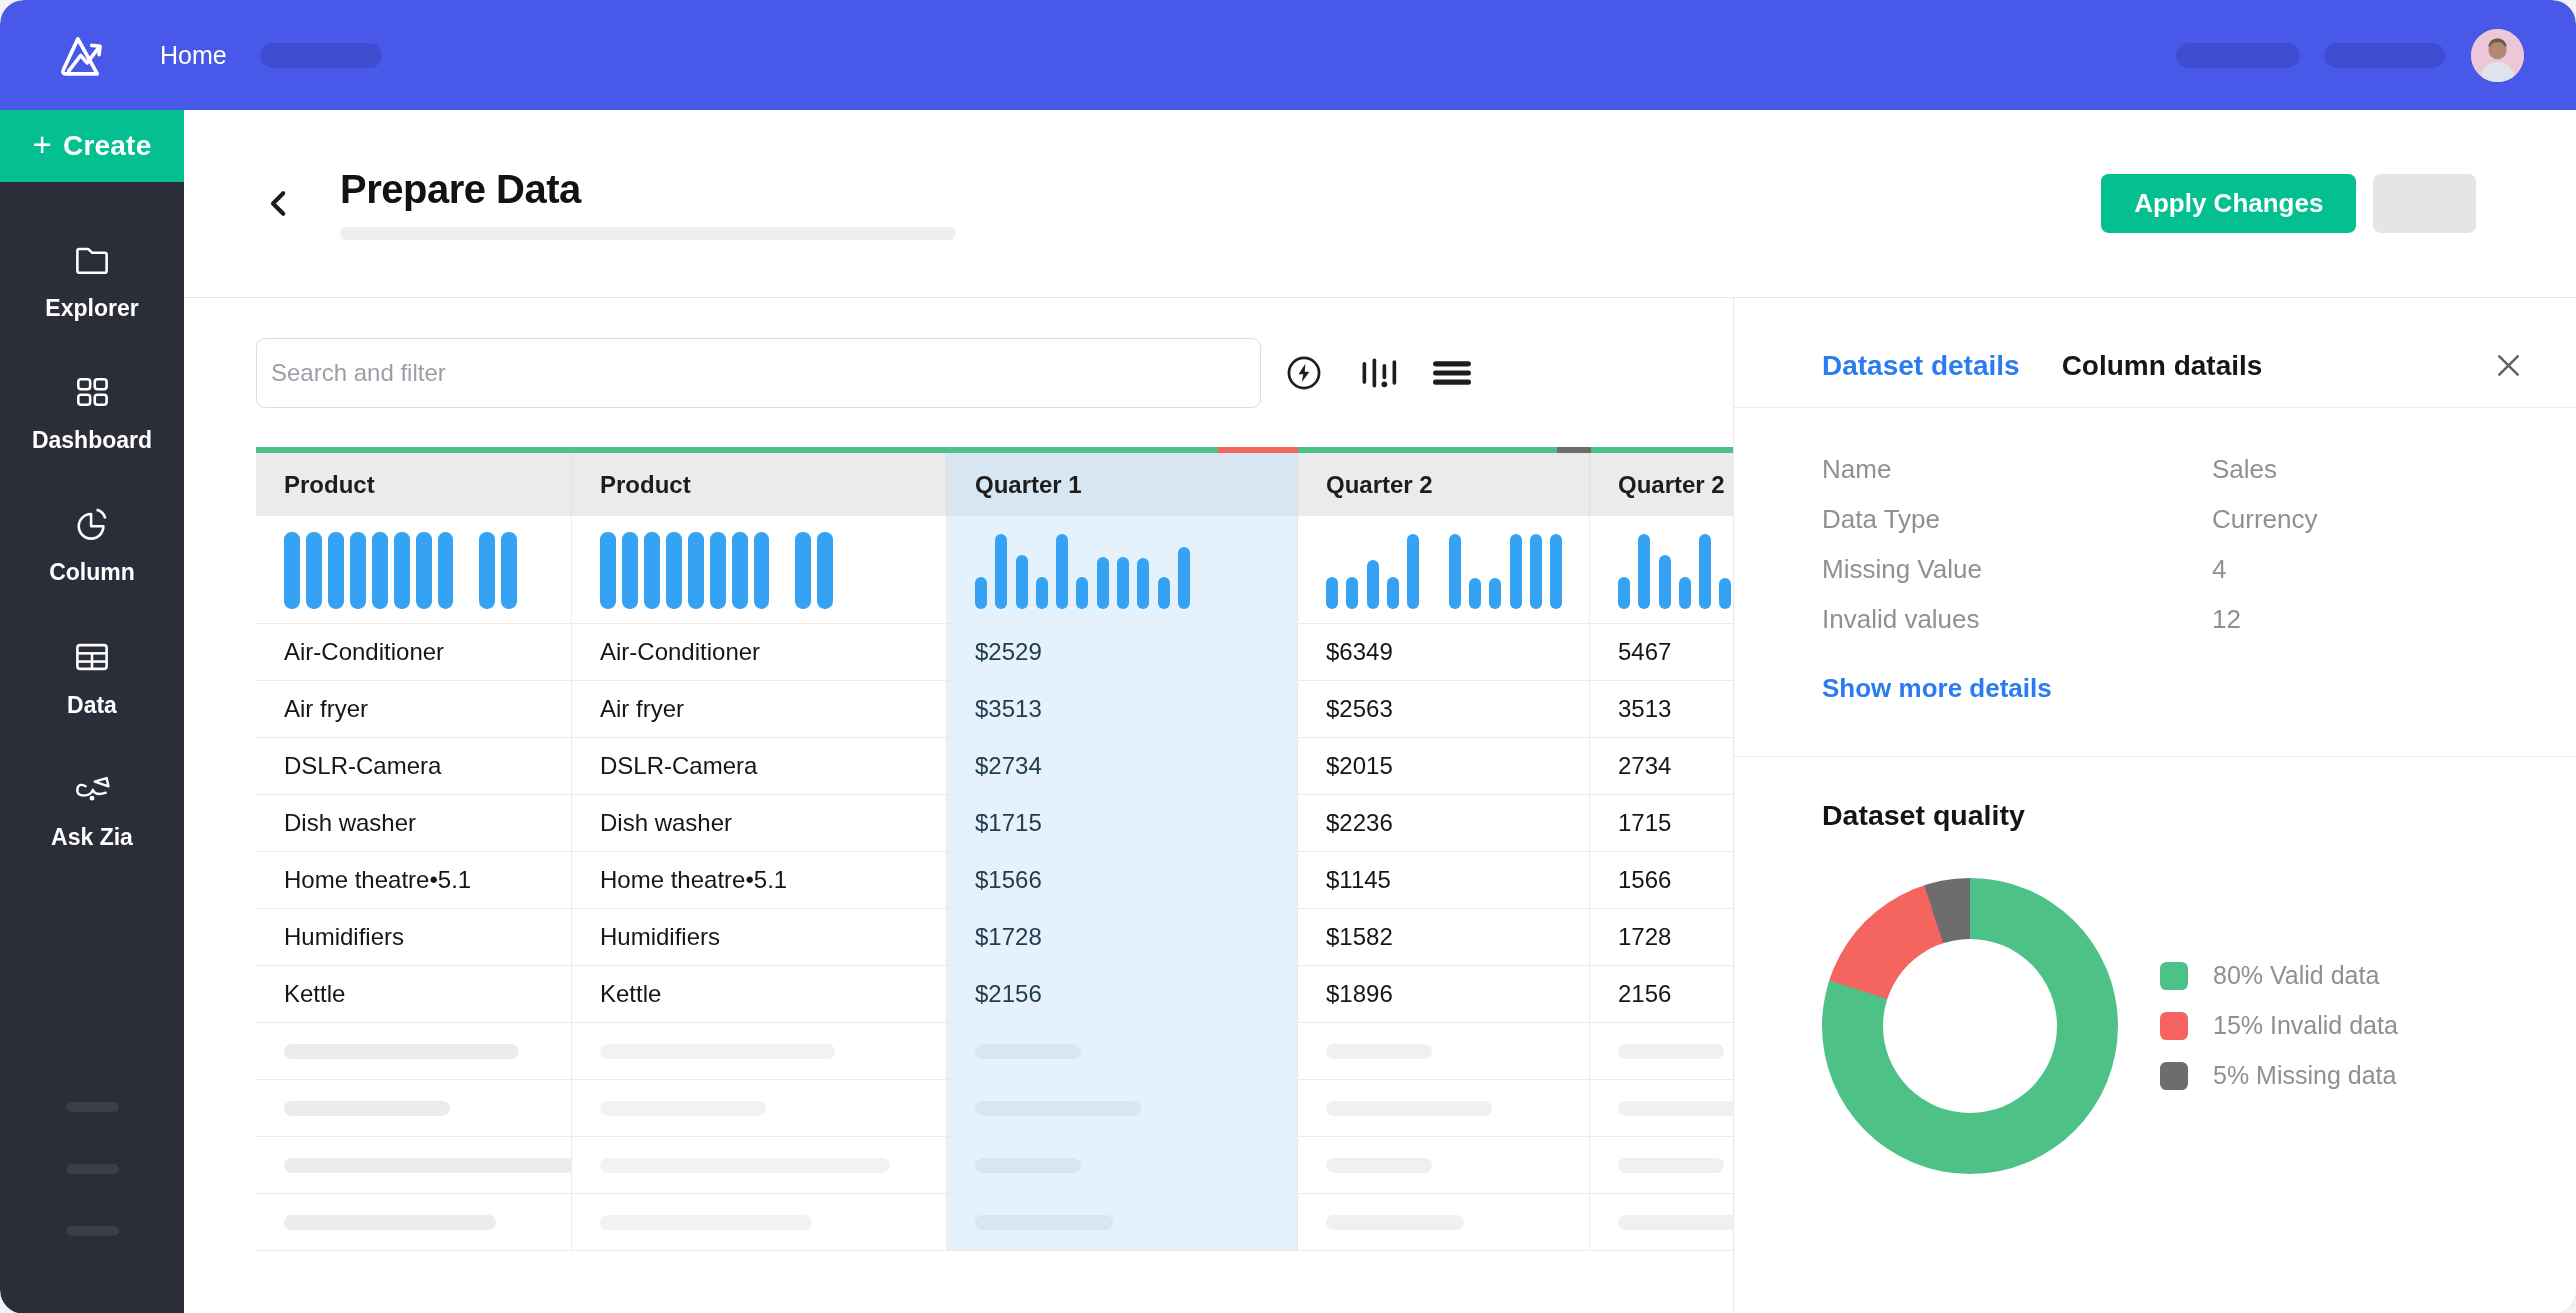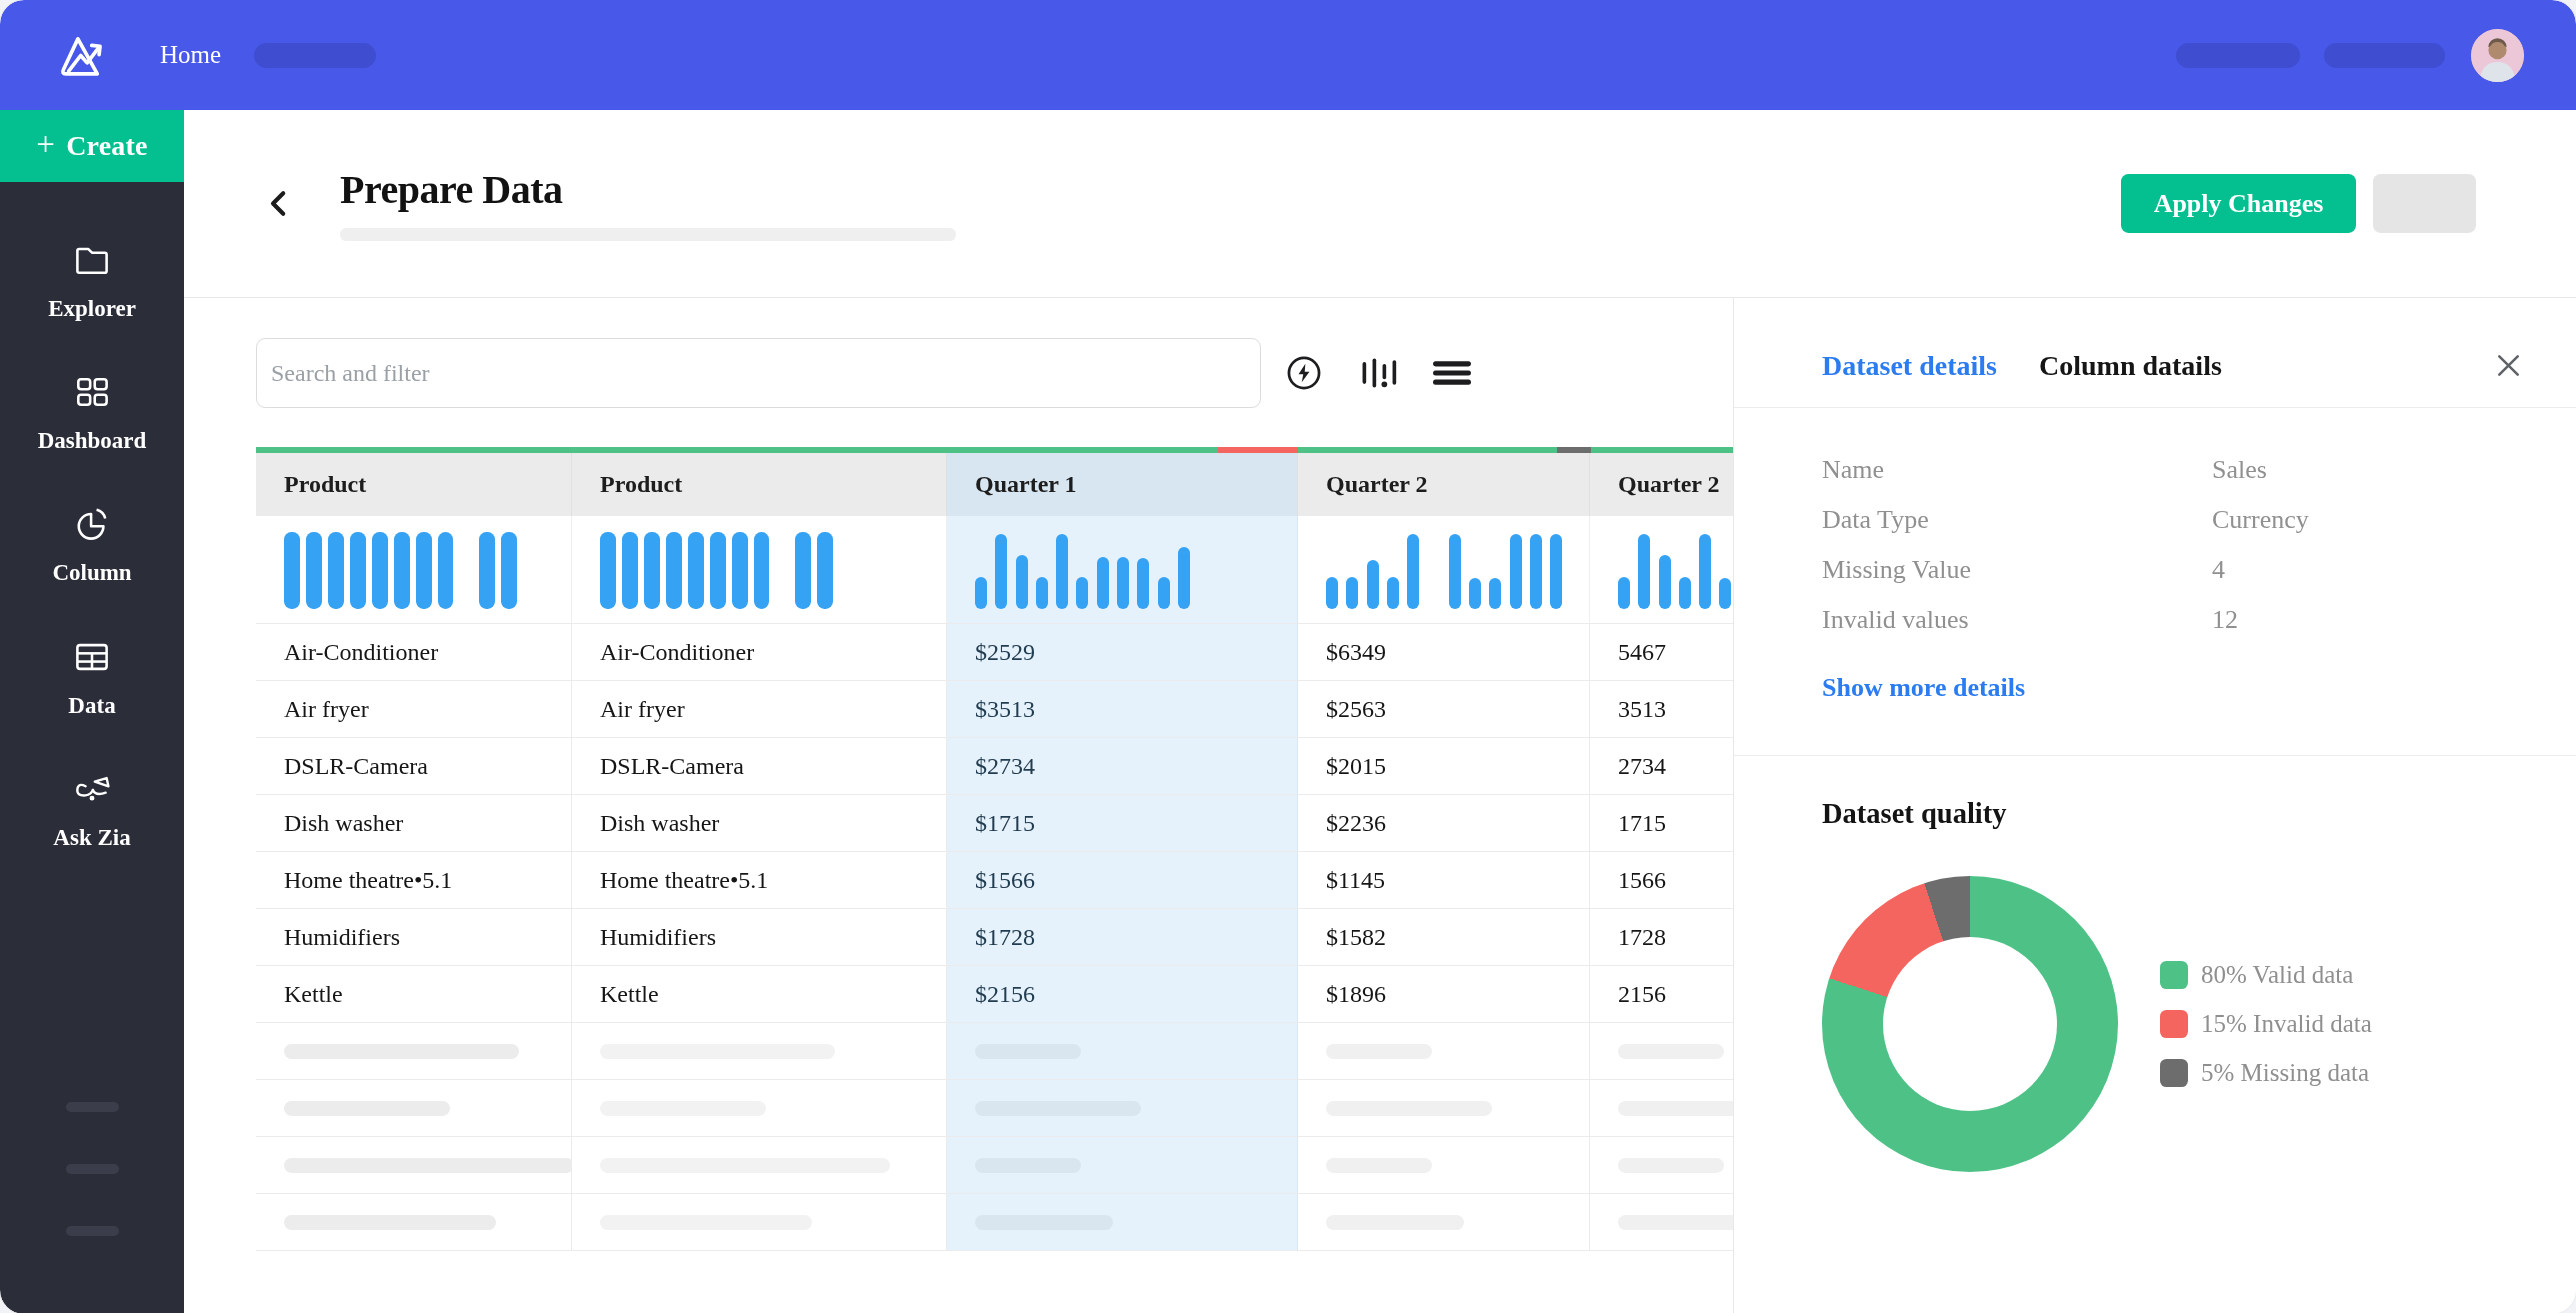--- a/index.html
+++ b/index.html
@@ -1,18 +1,18 @@
 <!DOCTYPE html>
 <html style="font-size:14.7px"><head>
 <meta charset="utf-8">
 <style>
   html,body{margin:0;padding:0;background:#f2f3f6;}
   body{width:2576px;height:1314px;font-family:"Liberation Sans","DejaVu Sans",sans-serif;-webkit-font-smoothing:antialiased;}
   *{box-sizing:border-box;}
-  .app{position:relative;width:2576px;height:1314px;background:#ffffff;border-radius:24px;overflow:hidden;box-shadow:0 0 0 0.9px rgba(0,0,0,0.04);font-family:Liberation Serif, serif;}
+  .app{position:relative;width:2576px;height:1314px;background:#ffffff;border-radius:24px;overflow:hidden;box-shadow:0 0 0 0.9px rgba(0,0,0,0.04);}
 
   
   .topbar{position:absolute;top:0;left:0;right:0;height:110px;background:#4858e8;display:flex;align-items:center;border-radius:24px 24px 0 0;}
   .logo{margin-left:53px;width:59px;height:59px;flex:0 0 auto;cursor:pointer;}
   .home-label{margin-left:48px;color:#ffffff;font-size:25px;font-weight:500;cursor:pointer;}
   .nav-pill{height:25px;border-radius:13px;background:#3f4dd0;}
   .nav-pill.p1{width:122px;margin-left:33px;}
   .topbar-right{margin-left:auto;display:flex;align-items:center;margin-right:52px;}
   .nav-pill.p2{width:124px;}
   .nav-pill.p3{width:121px;margin-left:24px;}
@@ -89,21 +89,21 @@
   .flabel{width:390px;font-size:26px;color:#909090;}
   .fvalue{font-size:26px;color:#909090;}
   .show-more{margin:28px 0 0 88px;font-size:26px;font-weight:600;color:#2a7cf0;cursor:pointer;display:inline-block;}
   .panel-div2{height:0.9px;background:#ececec;margin-top:52px;}
   .quality-sec{padding:42px 0 0 88px;}
   .q-title{font-size:28.5px;font-weight:700;color:#141414;}
   .donut-row{display:flex;align-items:center;margin-top:46px;}
   .donut{width:296px;height:296px;border-radius:50%;position:relative;flex:0 0 auto;}
   .donut::after{content:"";position:absolute;inset:61px;background:#ffffff;border-radius:50%;}
   .legend{margin-left:42px;display:flex;flex-direction:column;gap:21px;}
-  .lrow{display:flex;align-items:flex-start;gap:13px;}
+  .lrow{display:flex;align-items:center;gap:25px;}
   .swatch{width:28px;height:28px;border-radius:6.4px;flex:0 0 auto;}
   .ltext{font-size:25px;color:#8f8f8f;white-space:nowrap;}
 </style>
 </head>
 <body>
 
 <div class="app">
 
   <header class="topbar">
     <svg class="logo" viewBox="0 0 64 64" fill="none" stroke="#ffffff" stroke-width="4" stroke-linecap="round" stroke-linejoin="round">

